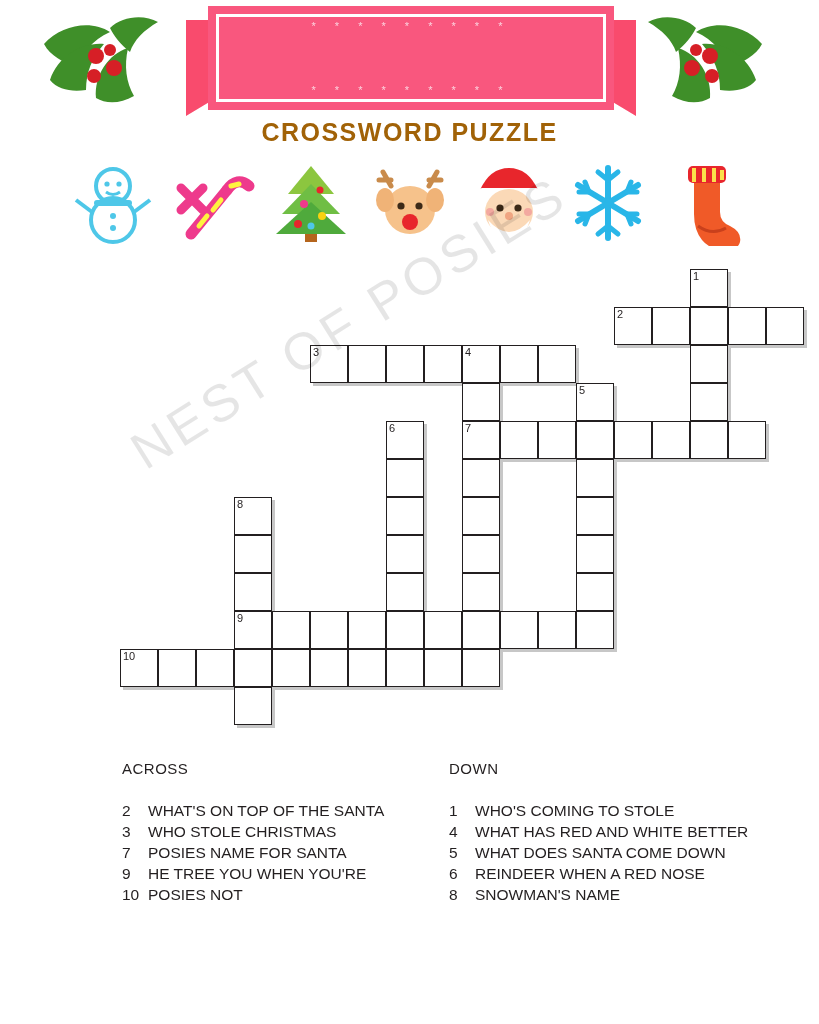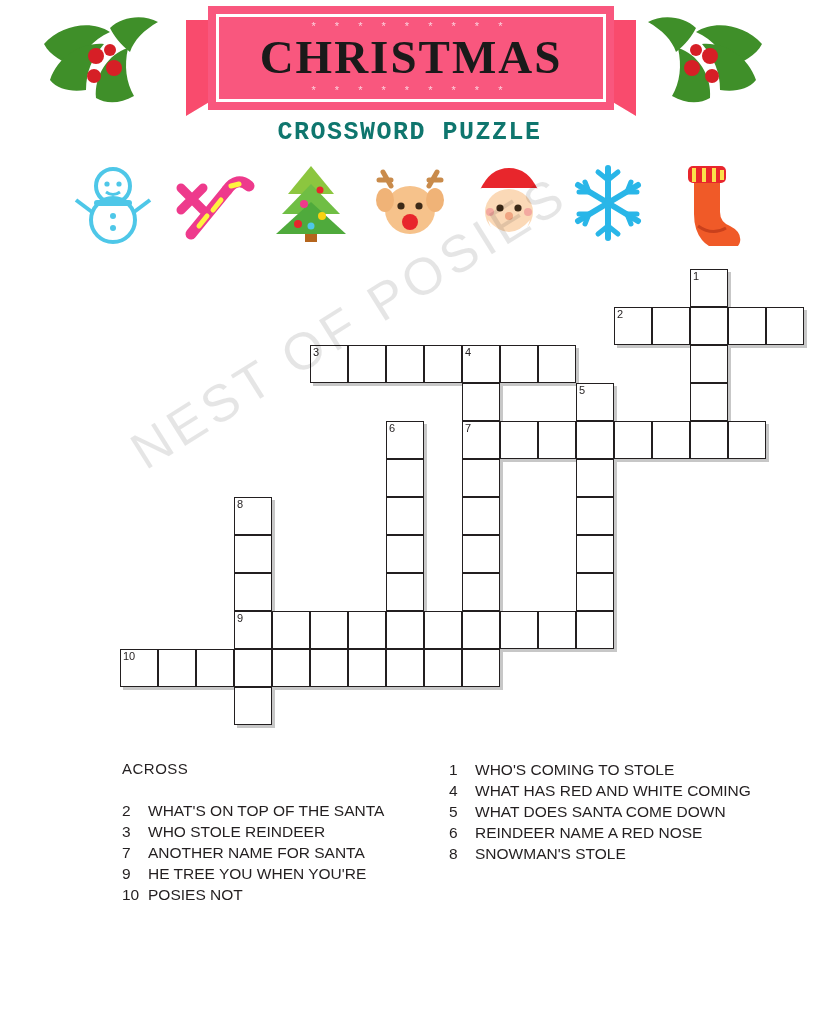--- a/index.html
+++ b/index.html
@@ -78,25 +78,25 @@
   }
   .stars.top { top: 14px; }
   .stars.bottom { top: 78px; }
 
   .subtitle {
     position: absolute;
     left: 0;
     top: 118px;
     width: 819px;
     text-align: center;
-    font-family: Liberation Mono, monospace;
+    font-family: Liberation Sans, sans-serif;
     font-weight: bold;
     font-size: 25px;
     letter-spacing: 1.5px;
-    color: #0f766e;
+    color: #a16207;
   }
 
   
   .holly { position: absolute; width: 130px; height: 110px; }
   .holly.left { left: 36px; top: 10px; }
   .holly.right { left: 640px; top: 10px; }
 
   
   .icon-strip {
     position: absolute;
@@ -213,21 +213,20 @@
           <circle cx="74" cy="40" r="6"></circle>
       </g>
     </svg>
   </div>
 
   <div class="banner-wrap">
     <div class="ribbon-tails"></div>
     <div class="ribbon-main"></div>
     <div class="ribbon-inner"></div>
     <div class="stars top">* * * * * * * * *</div>
-    <div class="banner-title">CHRISTMAS</div>
     <div class="stars bottom">* * * * * * * * *</div>
   </div>
 
   <div class="holly right">
     <svg viewBox="0 0 130 110" width="130" height="110" aria-hidden="true">
       <g fill="#3f8f29" transform="translate(130,0) scale(-1,1)">
         <path d="M8 34 C26 14 56 10 74 22 C56 30 46 44 40 58 C28 52 14 46 8 34 Z"></path>
         <path d="M14 70 C22 46 46 32 68 34 C56 48 50 62 50 80 C36 82 22 80 14 70 Z"></path>
         <path d="M60 88 C58 66 72 44 92 38 C88 56 90 72 98 86 C84 94 70 94 60 88 Z"></path>
         <path d="M74 18 C86 6 108 4 122 12 C108 20 98 30 94 42 C84 34 78 26 74 18 Z"></path>
@@ -440,53 +439,54 @@
 <div class="clues">
   <div class="clue-col across">
     <div class="clue-heading">ACROSS</div>
     <div id="across-list">
         <div class="clue-item">
           <span class="clue-num">2</span>
           <span class="clue-text">WHAT'S ON TOP OF THE SANTA</span>
         </div>
         <div class="clue-item">
           <span class="clue-num">3</span>
-          <span class="clue-text">WHO STOLE REINDEER</span>
+          <span class="clue-text">WHO STOLE CHRISTMAS</span>
         </div>
         <div class="clue-item">
           <span class="clue-num">7</span>
-          <span class="clue-text">ANOTHER NAME FOR SANTA</span>
+          <span class="clue-text">POSIES NAME FOR SANTA</span>
         </div>
         <div class="clue-item">
           <span class="clue-num">9</span>
           <span class="clue-text">HE TREE YOU WHEN YOU'RE</span>
         </div>
         <div class="clue-item">
           <span class="clue-num">10</span>
           <span class="clue-text">POSIES NOT</span>
         </div>
       </div>
   </div>
   <div class="clue-col down">
+    <div class="clue-heading">DOWN</div>
     <div id="down-list">
         <div class="clue-item">
           <span class="clue-num">1</span>
           <span class="clue-text">WHO'S COMING TO STOLE</span>
         </div>
         <div class="clue-item">
           <span class="clue-num">4</span>
-          <span class="clue-text">WHAT HAS RED AND WHITE COMING</span>
+          <span class="clue-text">WHAT HAS RED AND WHITE BETTER</span>
         </div>
         <div class="clue-item">
           <span class="clue-num">5</span>
           <span class="clue-text">WHAT DOES SANTA COME DOWN</span>
         </div>
         <div class="clue-item">
           <span class="clue-num">6</span>
-          <span class="clue-text">REINDEER NAME A RED NOSE</span>
+          <span class="clue-text">REINDEER WHEN A RED NOSE</span>
         </div>
         <div class="clue-item">
           <span class="clue-num">8</span>
-          <span class="clue-text">SNOWMAN'S STOLE</span>
+          <span class="clue-text">SNOWMAN'S NAME</span>
         </div>
       </div>
   </div>
 </div>
 
 </body></html>

